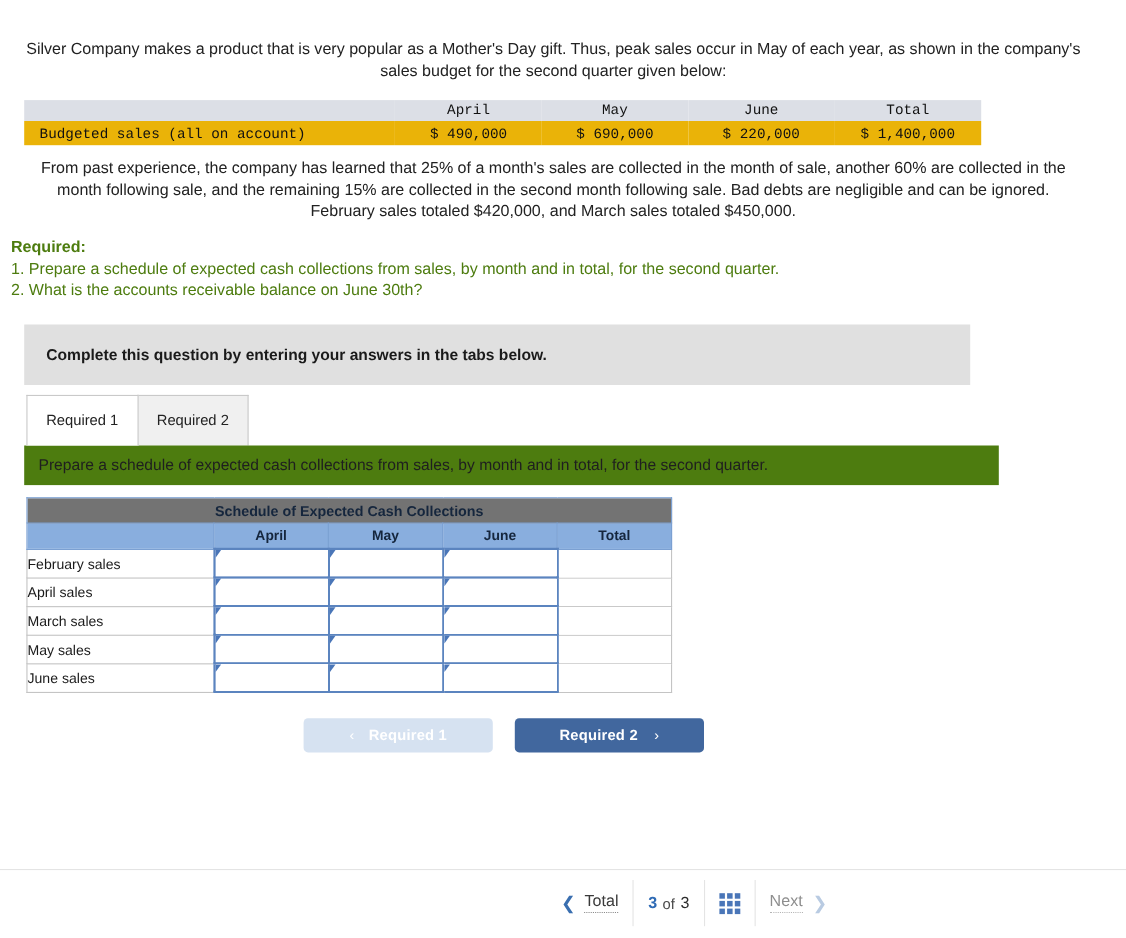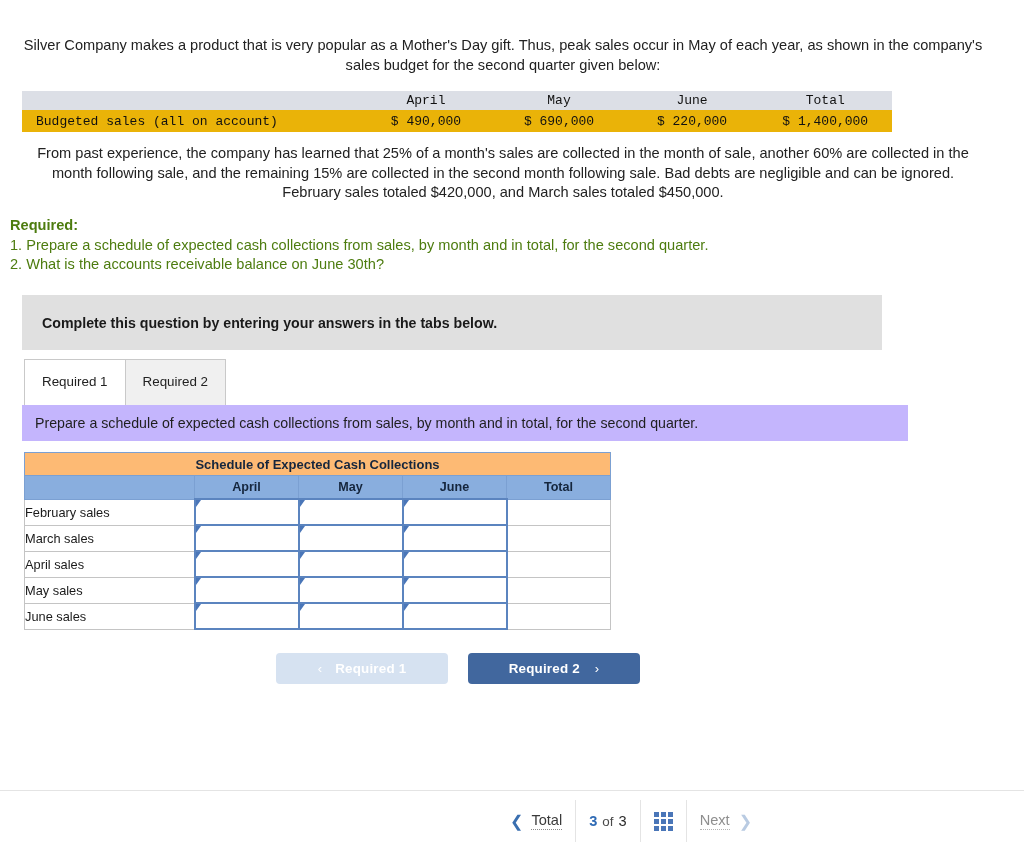--- a/index.html
+++ b/index.html
@@ -115,21 +115,21 @@
   }
   .tab + .tab { margin-left: -1px; }
 
   
   #prompt-bar {
     position: absolute;
     left: 22px;
     top: 405px;
     width: 886px;
     height: 36px;
-    background: #c4b5fd;
+    background: #4d7c0f;
     display: flex;
     align-items: center;
     padding-left: 13px;
     box-sizing: border-box;
   }
   #prompt-bar .txt {
     font-size: 14.2px;
     color: #1f1f1f;
   }
 
@@ -141,21 +141,21 @@
     border-collapse: collapse;
     font-size: 12.6px;
     color: #1a1a1a;
     table-layout: fixed;
   }
   #schedule-table td, #schedule-table th {
     padding: 0;
     margin: 0;
   }
   .st-title {
-    background: #fdba74;
+    background: #737373;
     color: #15263d;
     font-weight: bold;
     font-size: 13px;
     text-align: center;
     height: 22px;
     border: 1px solid #7ba0d2;
   }
   .st-head {
     background: #89aede;
     color: #15263d;
@@ -361,29 +361,29 @@
 
     <tr>
       <td class="st-rowlabel">February sales</td>
       <td class="st-cell input"></td>
       <td class="st-cell input"></td>
       <td class="st-cell input"></td>
       <td class="st-cell"></td>
     </tr>
 
     <tr>
+      <td class="st-rowlabel">April sales</td>
+      <td class="st-cell input"></td>
+      <td class="st-cell input"></td>
+      <td class="st-cell input"></td>
+      <td class="st-cell"></td>
+    </tr>
+
+    <tr>
       <td class="st-rowlabel">March sales</td>
-      <td class="st-cell input"></td>
-      <td class="st-cell input"></td>
-      <td class="st-cell input"></td>
-      <td class="st-cell"></td>
-    </tr>
-
-    <tr>
-      <td class="st-rowlabel">April sales</td>
       <td class="st-cell input"></td>
       <td class="st-cell input"></td>
       <td class="st-cell input"></td>
       <td class="st-cell"></td>
     </tr>
 
     <tr>
       <td class="st-rowlabel">May sales</td>
       <td class="st-cell input"></td>
       <td class="st-cell input"></td>

